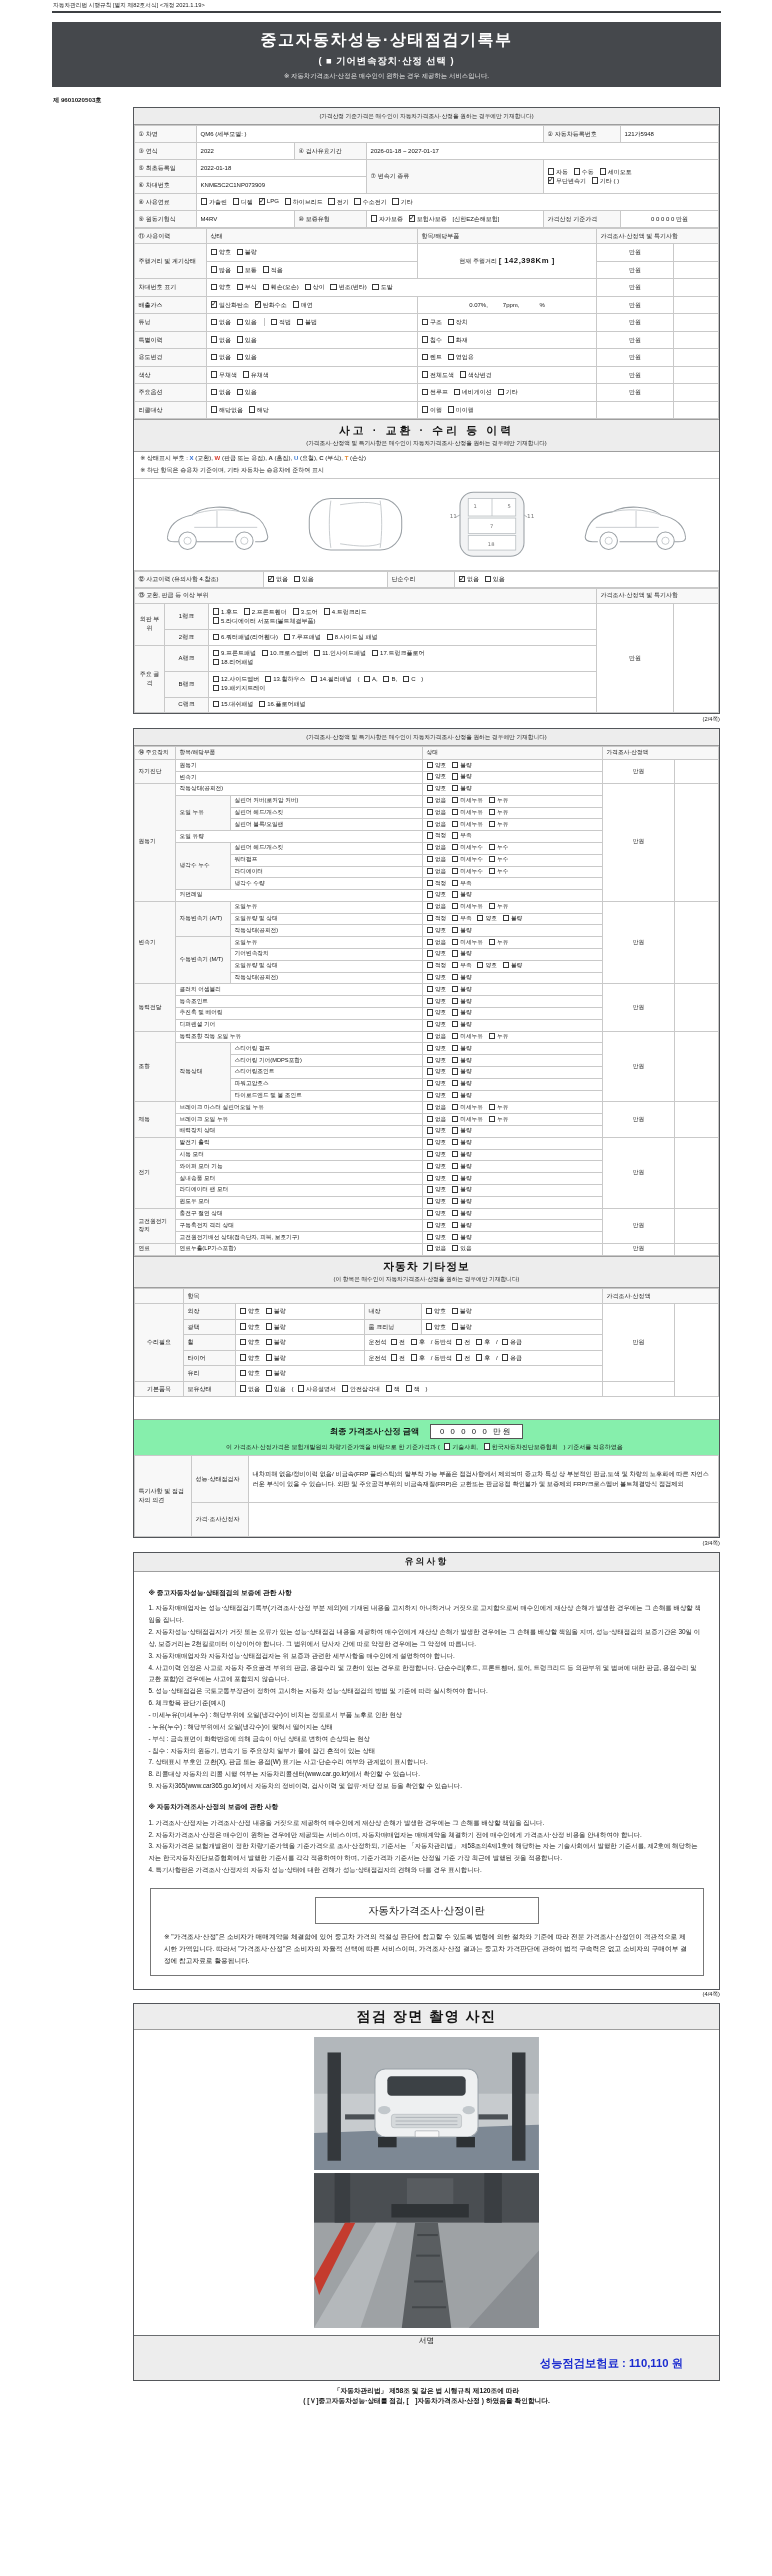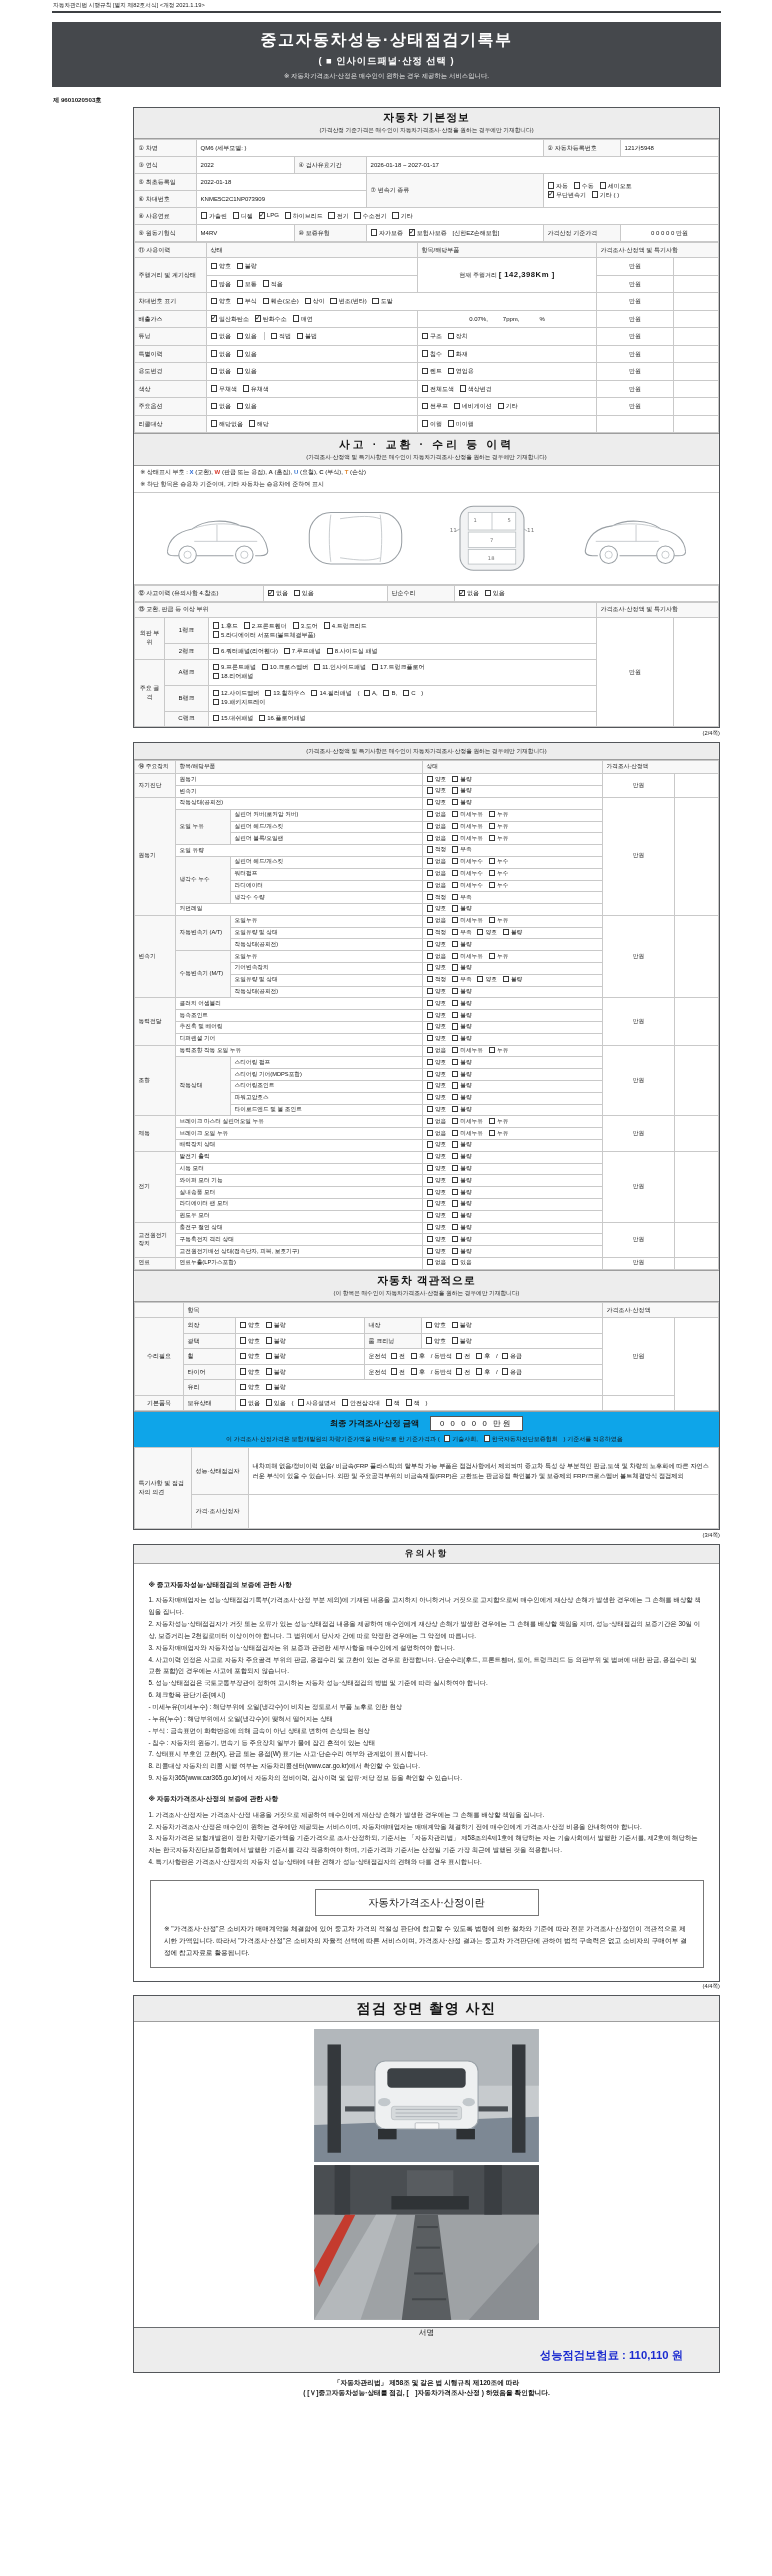--- a/index.html
+++ b/index.html
@@ -32,21 +32,21 @@
   .tok{display:inline-block;margin-right:5.7px;white-space:nowrap;}
   .tok.txt{margin-right:4.1px;}
   .vdiv{display:inline-block;width:0;height:7.7px;border-left:0.5px solid #c2c2c2;margin:0 6.2px 0 1px;vertical-align:-1.5px;}
   .mil-val{font-size:7.7px;font-weight:bold;letter-spacing:0.5px;}
   .pre{white-space:pre;}
   .pm{width:587px;margin-left:133px;text-align:right;font-size:5.7px;padding:1.5px 1px 4.1px 0;color:#222;}
   .legend-line{padding:2.6px 6.2px;font-size:6px;border-bottom:0;}
   .legend-line .sym{font-weight:bold;}
   .note2{padding:0 6.2px 3.1px;font-size:6px;border-bottom:0.5px solid #c9c9c9;}
   .diagrams{display:flex;justify-content:space-around;align-items:center;padding:5.2px 12.4px 6.2px;border-bottom:0.5px solid #c9c9c9;}
-  .final-band{background:#0ea5e9;border-top:0.5px solid #9e9e9e;text-align:center;padding:4.1px 0 3.6px;}
+  .final-band{background:#86efac;border-top:0.5px solid #9e9e9e;text-align:center;padding:4.1px 0 3.6px;margin-top:22px;}
   .final-band .amt-line{font-size:8.2px;font-weight:bold;}
   .amt-box{display:inline-block;border:0.5px solid #555;background:#fff;margin-left:8.2px;
            padding:1.5px 9.3px;font-size:7.7px;letter-spacing:2.1px;font-weight:normal;}
   .final-band .note{font-size:6px;margin-top:3.1px;font-weight:normal;}
   .notices-body{padding:9.3px 14.4px 3.1px;font-size:6.4px;line-height:1.85;}
   .notices-body .sec-t{font-weight:bold;font-size:6.7px;margin:5.2px 0 3.1px;}
   .notices-body .txtblk{white-space:pre-line;}
   .pi-box{border:0.8px solid #777;margin:9.3px 15.5px 12.4px;padding:0 13.4px 8.2px;}
   .pi-title{width:222px;margin:8.2px auto 7.2px;border:0.8px solid #777;text-align:center;
             font-size:10.3px;padding:5.2px 0;}
@@ -61,30 +61,29 @@
   svg text{font-family:"DejaVu Sans",sans-serif;}
 </style>
 </head>
 <body>
 
 <div class="form-ref">자동차관리법 시행규칙 [별지 제82호서식] &lt;개정 2021.1.19&gt;</div>
 <div class="hr-thick"></div>
 
 <div class="dark-header" style="background: rgb(69, 72, 76);">
   <div class="ttl">중고자동차성능·상태점검기록부</div>
-  <div class="sel">( ■ 인사이드패널·산정 선택 )</div>
+  <div class="sel">( ■ 기어변속장치·산정 선택 )</div>
   <div class="nt">※ 자동차가격조사·산정은 매수인이 원하는 경우 제공하는 서비스입니다.</div>
 </div>
 <div class="doc-no">제 9601020503호</div>
 
 <div class="sheet">
 <div class="box">
 
   <div class="band">
-    <div class="h">자동차 기본정보</div>
     <div class="sub">(가격산정 기준가격은 매수인이 자동차가격조사·산정을 원하는 경우에만 기재합니다)</div>
   </div>
 
   <table class="frm t-basic">
     <colgroup>
           <col style="width:62px">
           <col style="width:98px">
           <col style="width:72px">
           <col>
           <col style="width:77px">
@@ -565,21 +564,21 @@
             <td class="grp">연료</td>
         <td colspan="2">연료누출(LP가스포함)</td>
         <td><span class="tok"><span class="cb"></span><span class="cbt">없음</span></span><span class="tok"><span class="cb"></span><span class="cbt">있음</span></span></td>
         <td class="pc">만원</td>
         <td></td>
           </tr>
   </tbody>
       </table>
 
   <div class="band" style="border-top:0.5px solid #9e9e9e">
-    <div class="h">자동차 객관적으로</div>
+    <div class="h">자동차 기타정보</div>
     <div class="sub">(이 항목은 매수인이 자동차가격조사·산정을 원하는 경우에만 기재합니다)</div>
   </div>
 
   <table class="frm">
     <colgroup>
           <col style="width:49px">
           <col style="width:52px">
           <col style="width:129px">
           <col style="width:57px">
           <col>

